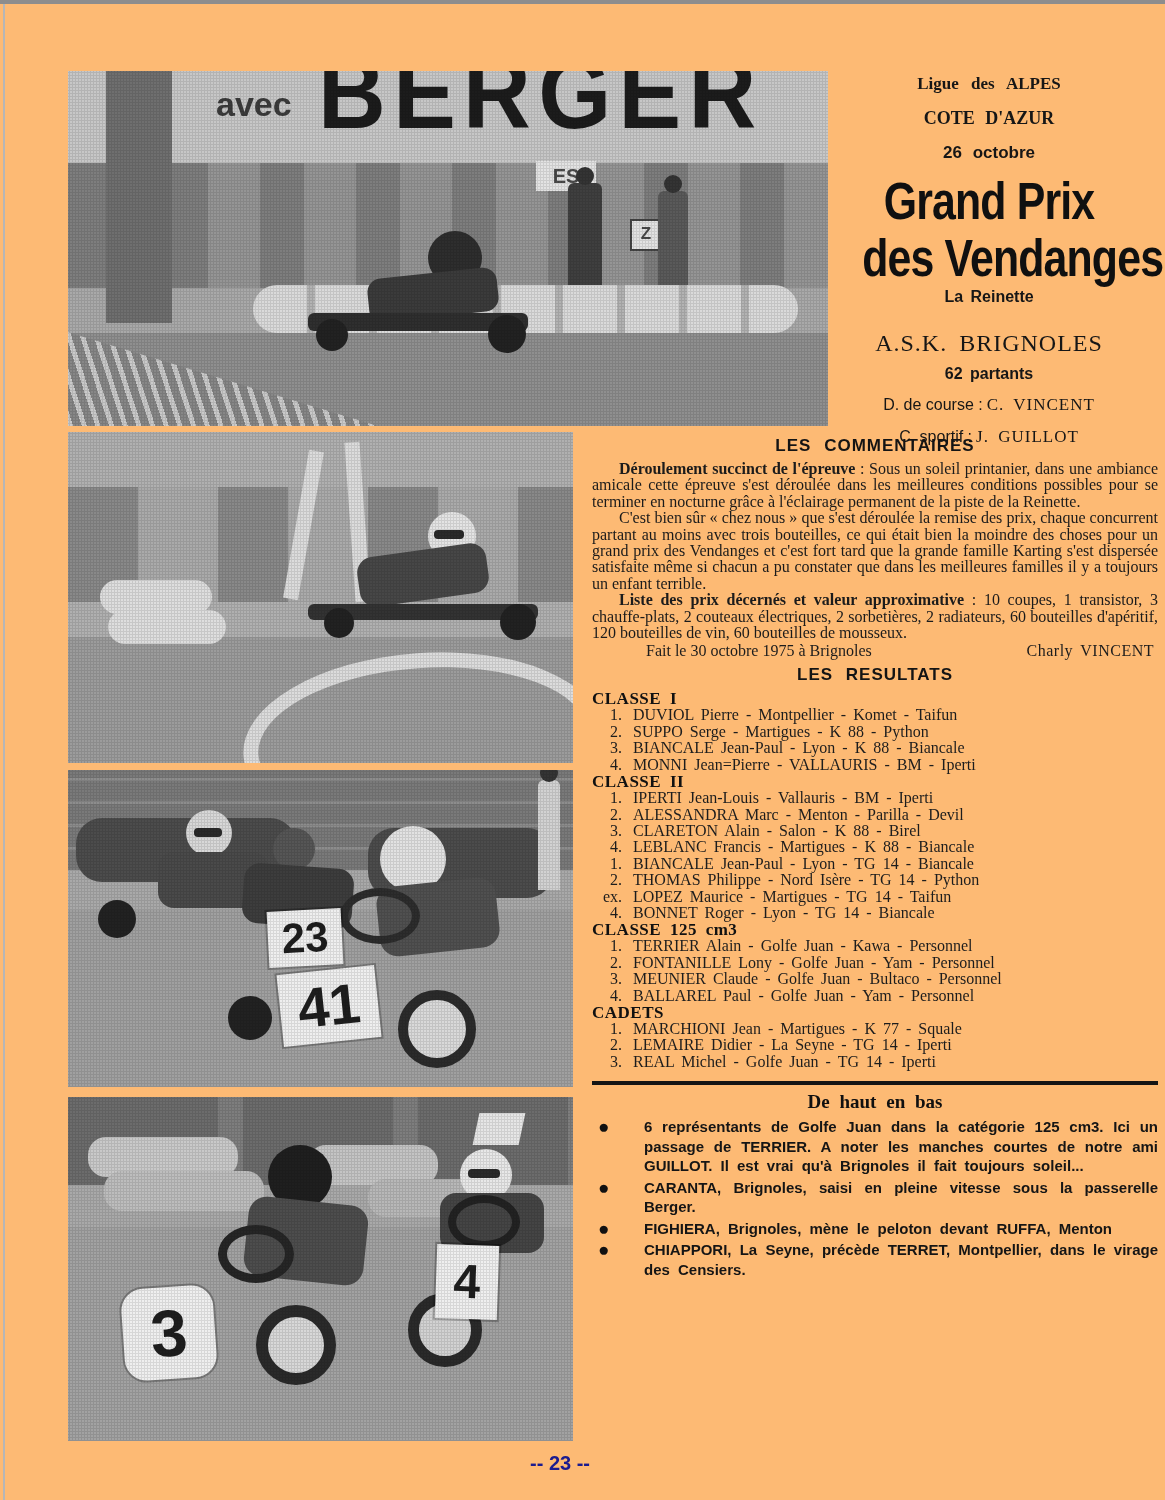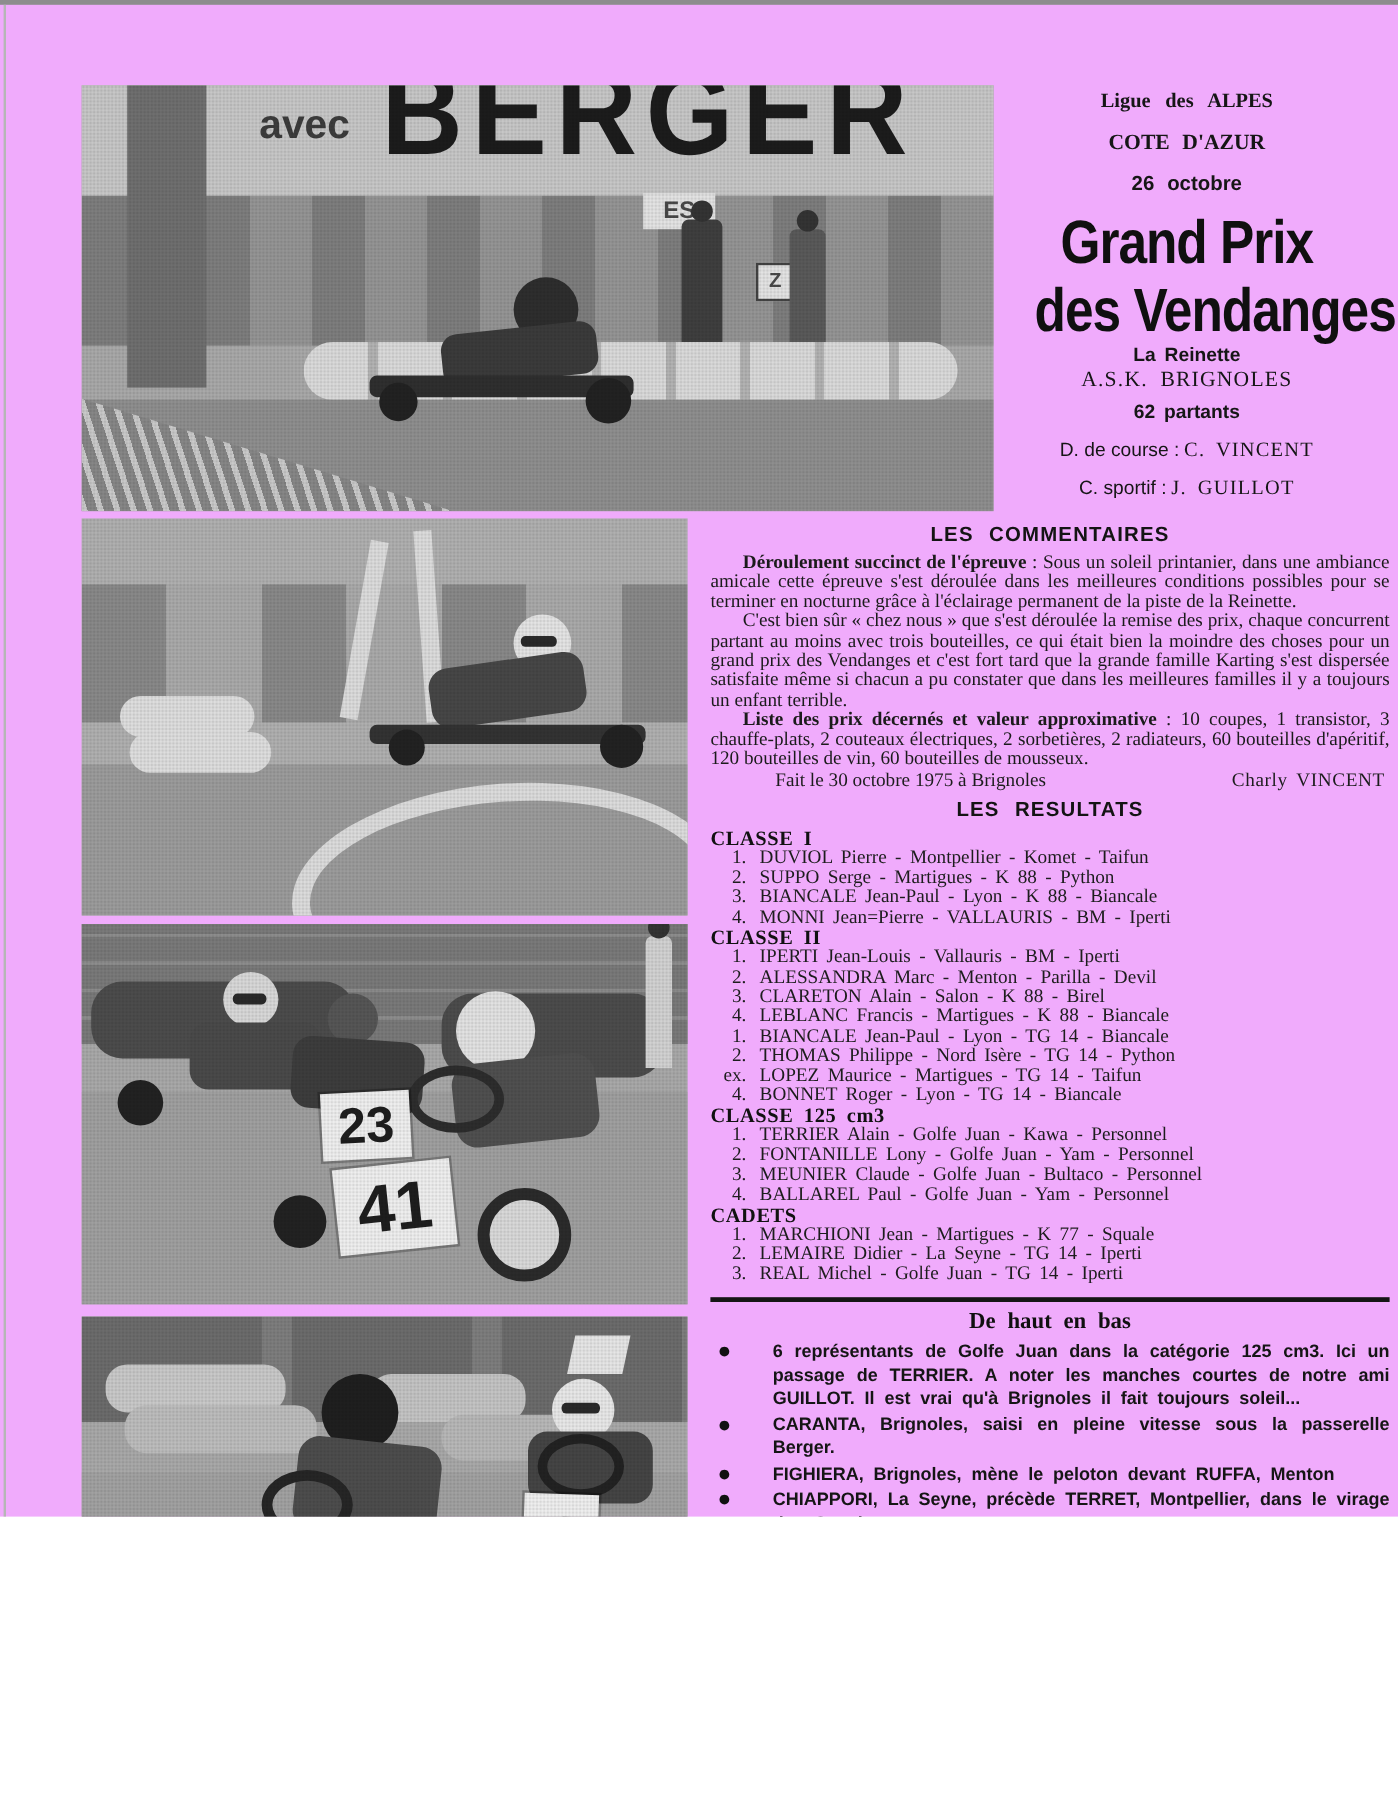--- a/index.html
+++ b/index.html
@@ -1,16 +1,16 @@
 <!DOCTYPE html>
 <html><head>
 <meta charset="utf-8">
 <style>
   html,body{margin:0;padding:0;background:#ffffff;}
-  .page{position:relative;width:1165px;height:1264px;background:#f0abfc;overflow:hidden;
+  .page{position:relative;width:1165px;height:1500px;background:#fdba74;overflow:hidden;
         font-family:"Liberation Serif",serif;color:#1d1d1d;}
   .topbar{position:absolute;left:0;top:0;width:1165px;height:4px;background:#8d8d8d;}
   .leftline{position:absolute;left:3px;top:4px;width:2px;height:1496px;background:#b6b6b6;}
 
   
   .photo{position:absolute;background:#a9a9a9;overflow:hidden;}
   .photo::after{content:"";position:absolute;inset:0;
      background-image:radial-gradient(rgba(0,0,0,.10) 1px,transparent 1.3px);
      background-size:3px 3px;pointer-events:none;}
   .abs{position:absolute;}
@@ -63,21 +63,21 @@
 
   
   .hdr{position:absolute;left:838px;top:74px;width:302px;text-align:center;color:#161616;}
   .h-lg1{font-family:"Liberation Serif",serif;font-weight:bold;font-size:17px;word-spacing:8px;}
   .h-lg2{font-family:"Liberation Serif",serif;font-weight:bold;font-size:18px;word-spacing:6px;margin-top:14px;}
   .h-date{font-family:"Liberation Sans",sans-serif;font-weight:bold;font-size:17px;word-spacing:6px;margin-top:14px;}
   .gp-line{font-family:"Liberation Sans",sans-serif;font-weight:bold;font-size:51px;line-height:57px;
      letter-spacing:-1px;transform:scaleX(.84);transform-origin:50% 50%;white-space:nowrap;color:#101010;}
   .gp-wrap{margin-top:10px;}
   .h-venue{font-family:"Liberation Sans",sans-serif;font-weight:bold;font-size:16px;margin-top:1px;word-spacing:3px;}
-  .h-club{font-family:"Liberation Serif",serif;font-size:18px;letter-spacing:1px;word-spacing:5px;margin-top:0;}
+  .h-club{font-family:"Liberation Serif",serif;font-size:24px;letter-spacing:1px;word-spacing:5px;margin-top:24px;}
   .h-entr{font-family:"Liberation Sans",sans-serif;font-weight:bold;font-size:16px;margin-top:8px;word-spacing:3px;}
   .h-off{margin-top:12px;font-size:16px;white-space:nowrap;}
   .h-off .lbl{font-family:"Liberation Sans",sans-serif;font-size:16px;margin-top:20px;}
   .h-off .nm{font-family:"Liberation Serif",serif;font-size:17px;letter-spacing:1px;word-spacing:4px;}
 
   
   .text-col{position:absolute;left:592px;top:436px;width:566px;}
   .sec-h{font-family:"Liberation Sans",sans-serif;font-weight:bold;font-size:17px;text-align:center;
      letter-spacing:1px;word-spacing:7px;margin:0 0 5px 0;color:#141414;}
   .body-p{margin:0;font-size:16px;line-height:16.4px;text-align:justify;text-indent:27px;color:#1b1b1b;}

